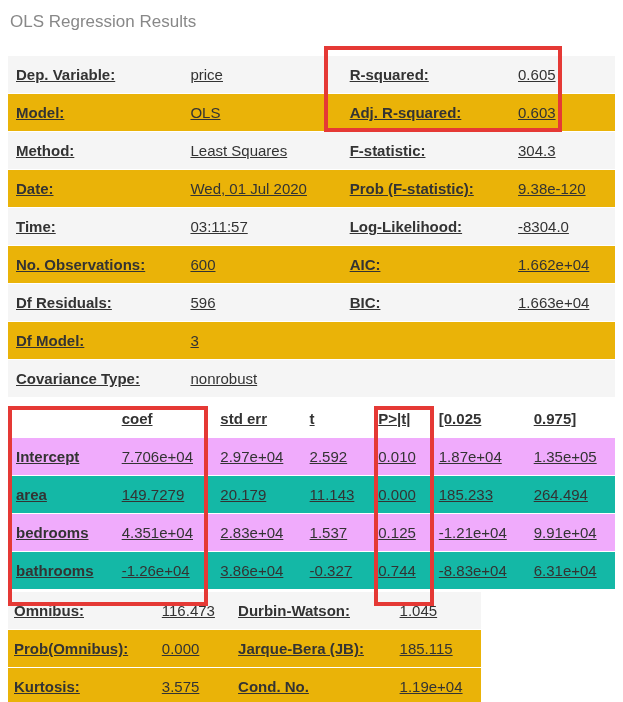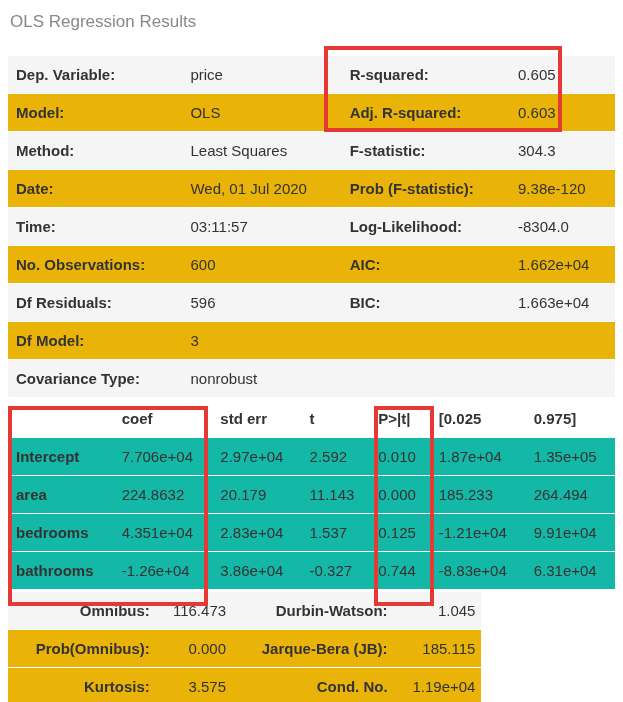--- a/index.html
+++ b/index.html
@@ -14,42 +14,43 @@
   }
   .title {
     color: #888;
     font-size: 17px;
     margin: 4px 0 24px 2px;
     font-weight: 400;
   }
   table {
     border-collapse: collapse;
     width: 100%;
+    text-decoration: underline;
   }
   td {
     padding: 10px 8px;
     border-bottom: 1px solid #fff;
     vertical-align: middle;
     white-space: nowrap;
   }
   tr.odd td { background: #f5f5f5; }
   tr.even td { background: #eab308; }
   .lbl { font-weight: 700; }
   .coef-head td { font-weight: 700; background:#fff;}
-  .coef-row td { background:#14b8a6; }
+  .coef-row td { background:#f0abfc; }
   .coef-row.alt td { background:#14b8a6; }
   .hl {
     position: absolute;
     border: 4px solid #e53935;
     pointer-events: none;
     box-sizing: border-box;
     z-index: 5;
   }
   .container { position: relative; width:607px;}
-  .diag td { padding:10px 6px;text-align:right;}
+  .diag td { padding:10px 6px;}
 </style>
 </head>
 <body>
 
 <div class="container">
 
 <div class="title">OLS Regression Results</div>
 
 <table>
   <tbody>
@@ -125,21 +126,21 @@
     <td class="lbl">Intercept</td>
     <td>7.706e+04</td>
     <td>2.97e+04</td>
     <td>2.592</td>
     <td>0.010</td>
     <td>1.87e+04</td>
     <td>1.35e+05</td>
   </tr>
   <tr class="coef-row alt">
     <td class="lbl">area</td>
-    <td>224.8632</td>
+    <td>149.7279</td>
     <td>20.179</td>
     <td>11.143</td>
     <td>0.000</td>
     <td>185.233</td>
     <td>264.494</td>
   </tr>
   <tr class="coef-row">
     <td class="lbl">bedrooms</td>
     <td>4.351e+04</td>
     <td>2.83e+04</td>

